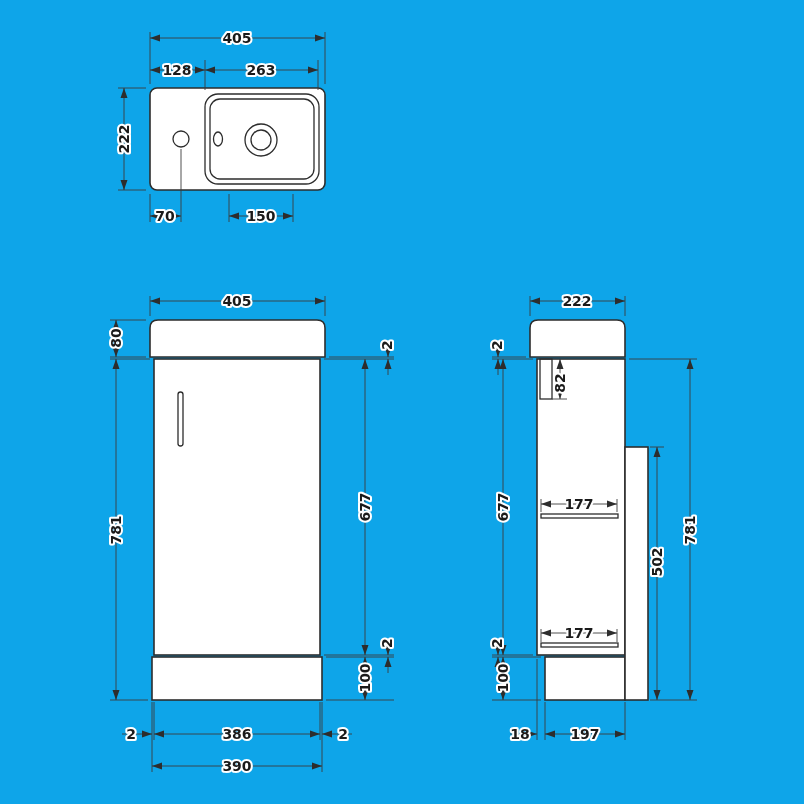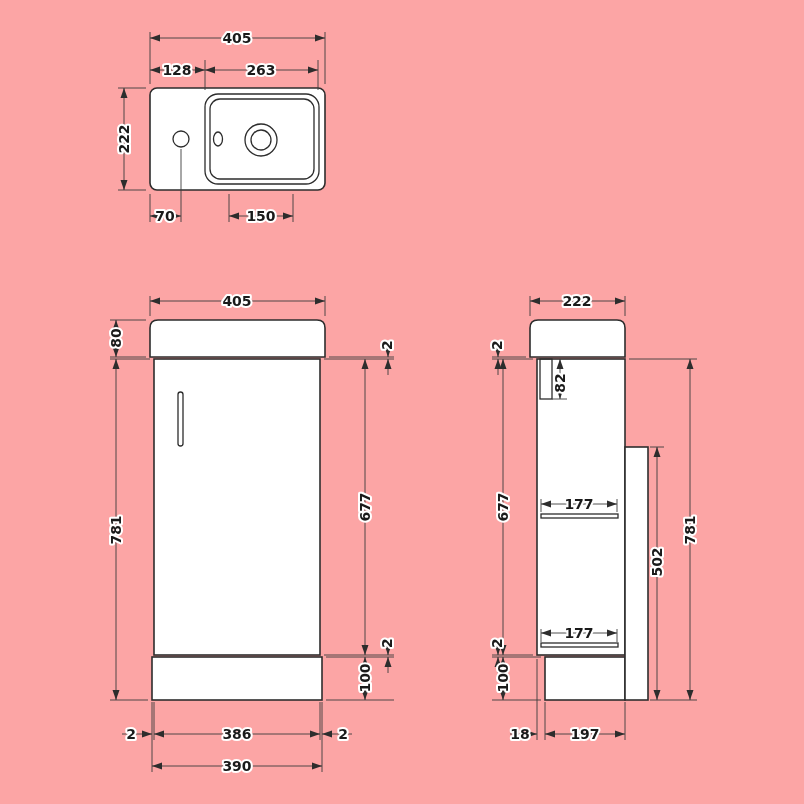--- a/index.html
+++ b/index.html
@@ -1,16 +1,16 @@
 <!DOCTYPE html>
 <html><head>
 <meta charset="utf-8">
 <style>
   html,body{margin:0;padding:0;background:#ffffff;}
-  .sheet{width:804px;height:804px;background:#fca5a5;position:relative;overflow:hidden;}
+  .sheet{width:804px;height:804px;background:#0ea5e9;position:relative;overflow:hidden;}
   svg{display:block;}
   .ol{fill:#ffffff;stroke:#2d2d2d;stroke-width:1.6;}
   .ol2{fill:none;stroke:#2d2d2d;stroke-width:1.3;}
   .xln{stroke:#3c3c3c;stroke-width:0.9;fill:none;}
   .dln{stroke:#3c3c3c;stroke-width:0.9;fill:none;}
   text{font-family:"DejaVu Sans","Liberation Sans",sans-serif;font-size:14px;font-weight:bold;
        fill:#1a1a1a;text-anchor:middle;paint-order:stroke;stroke:#ffffff;stroke-width:4px;
        stroke-linejoin:round;}
 </style>
 </head>

